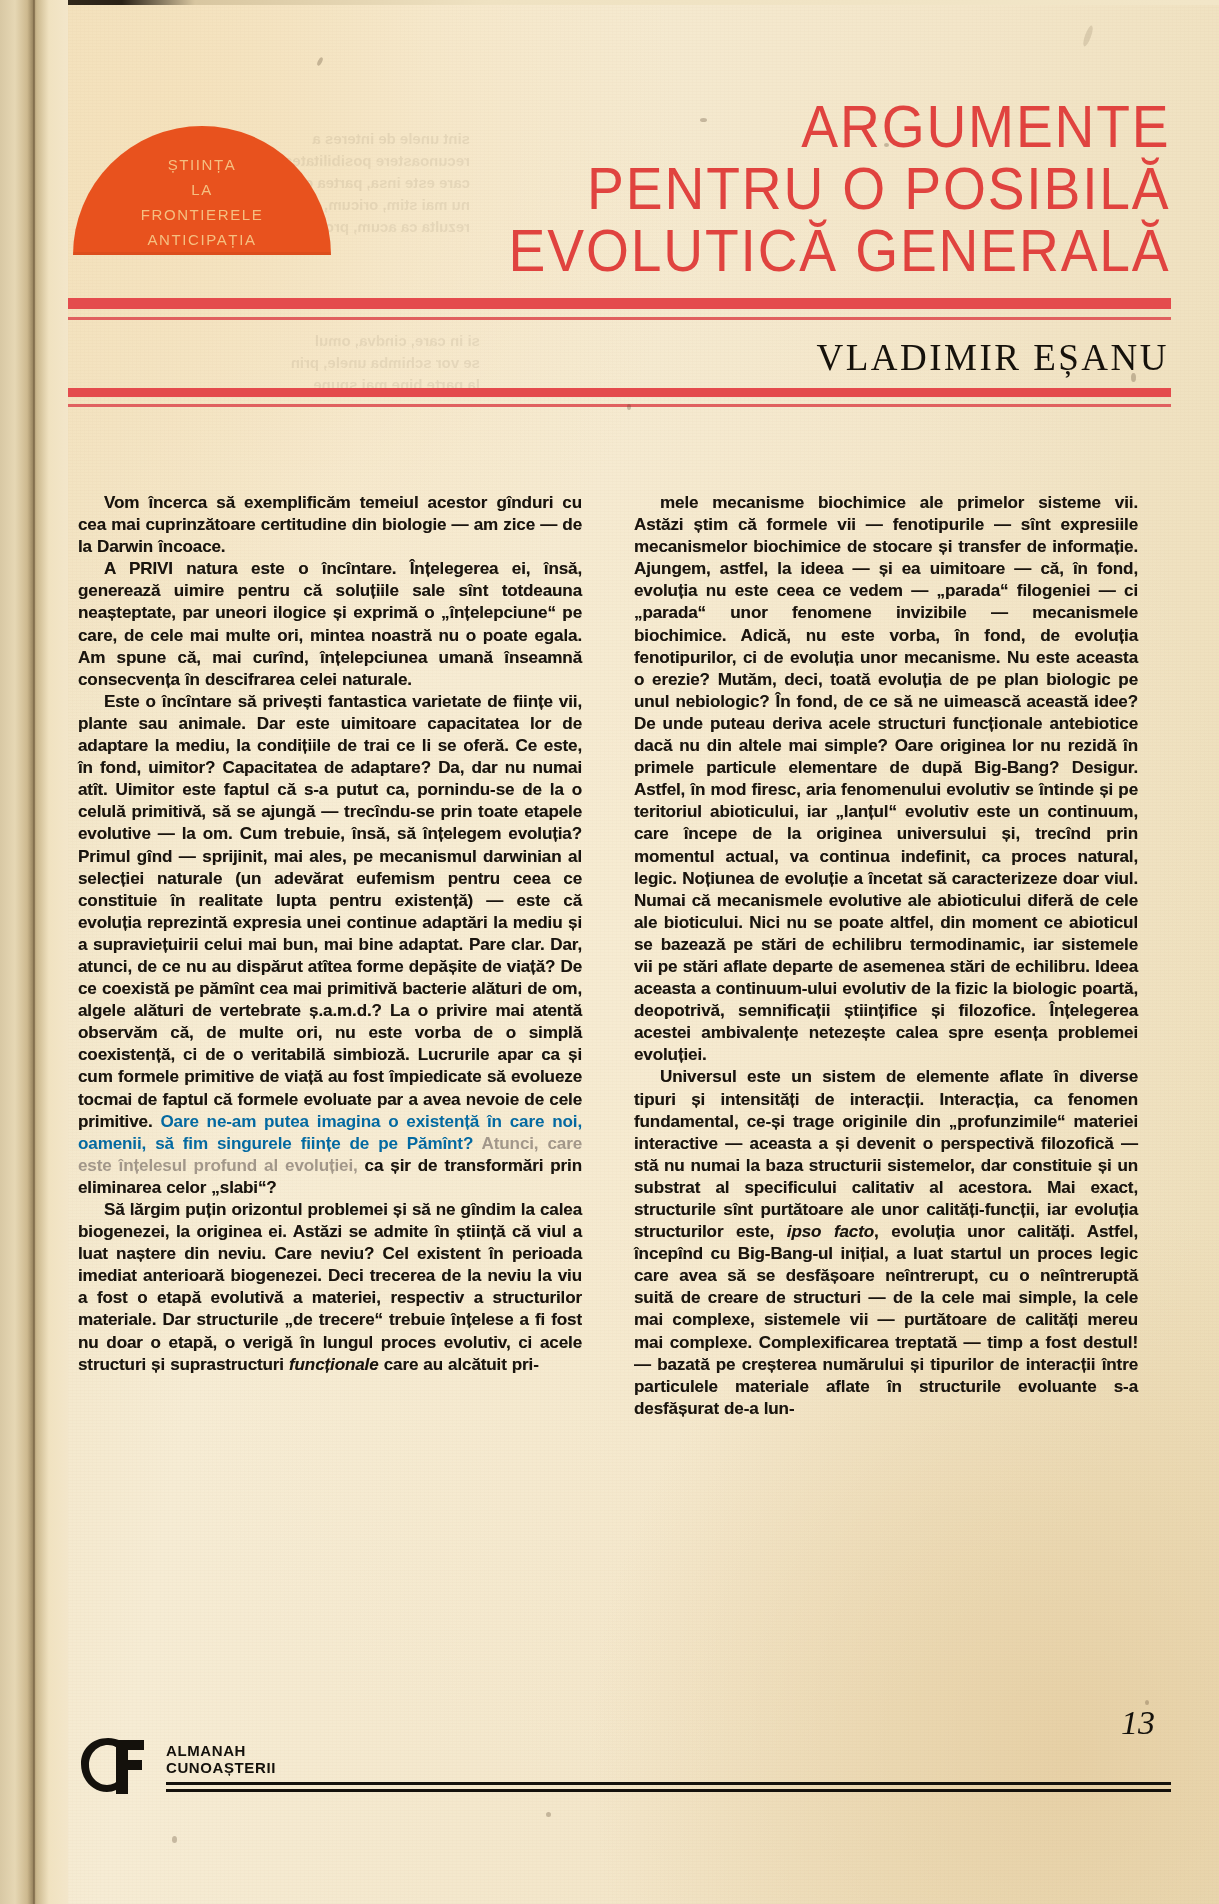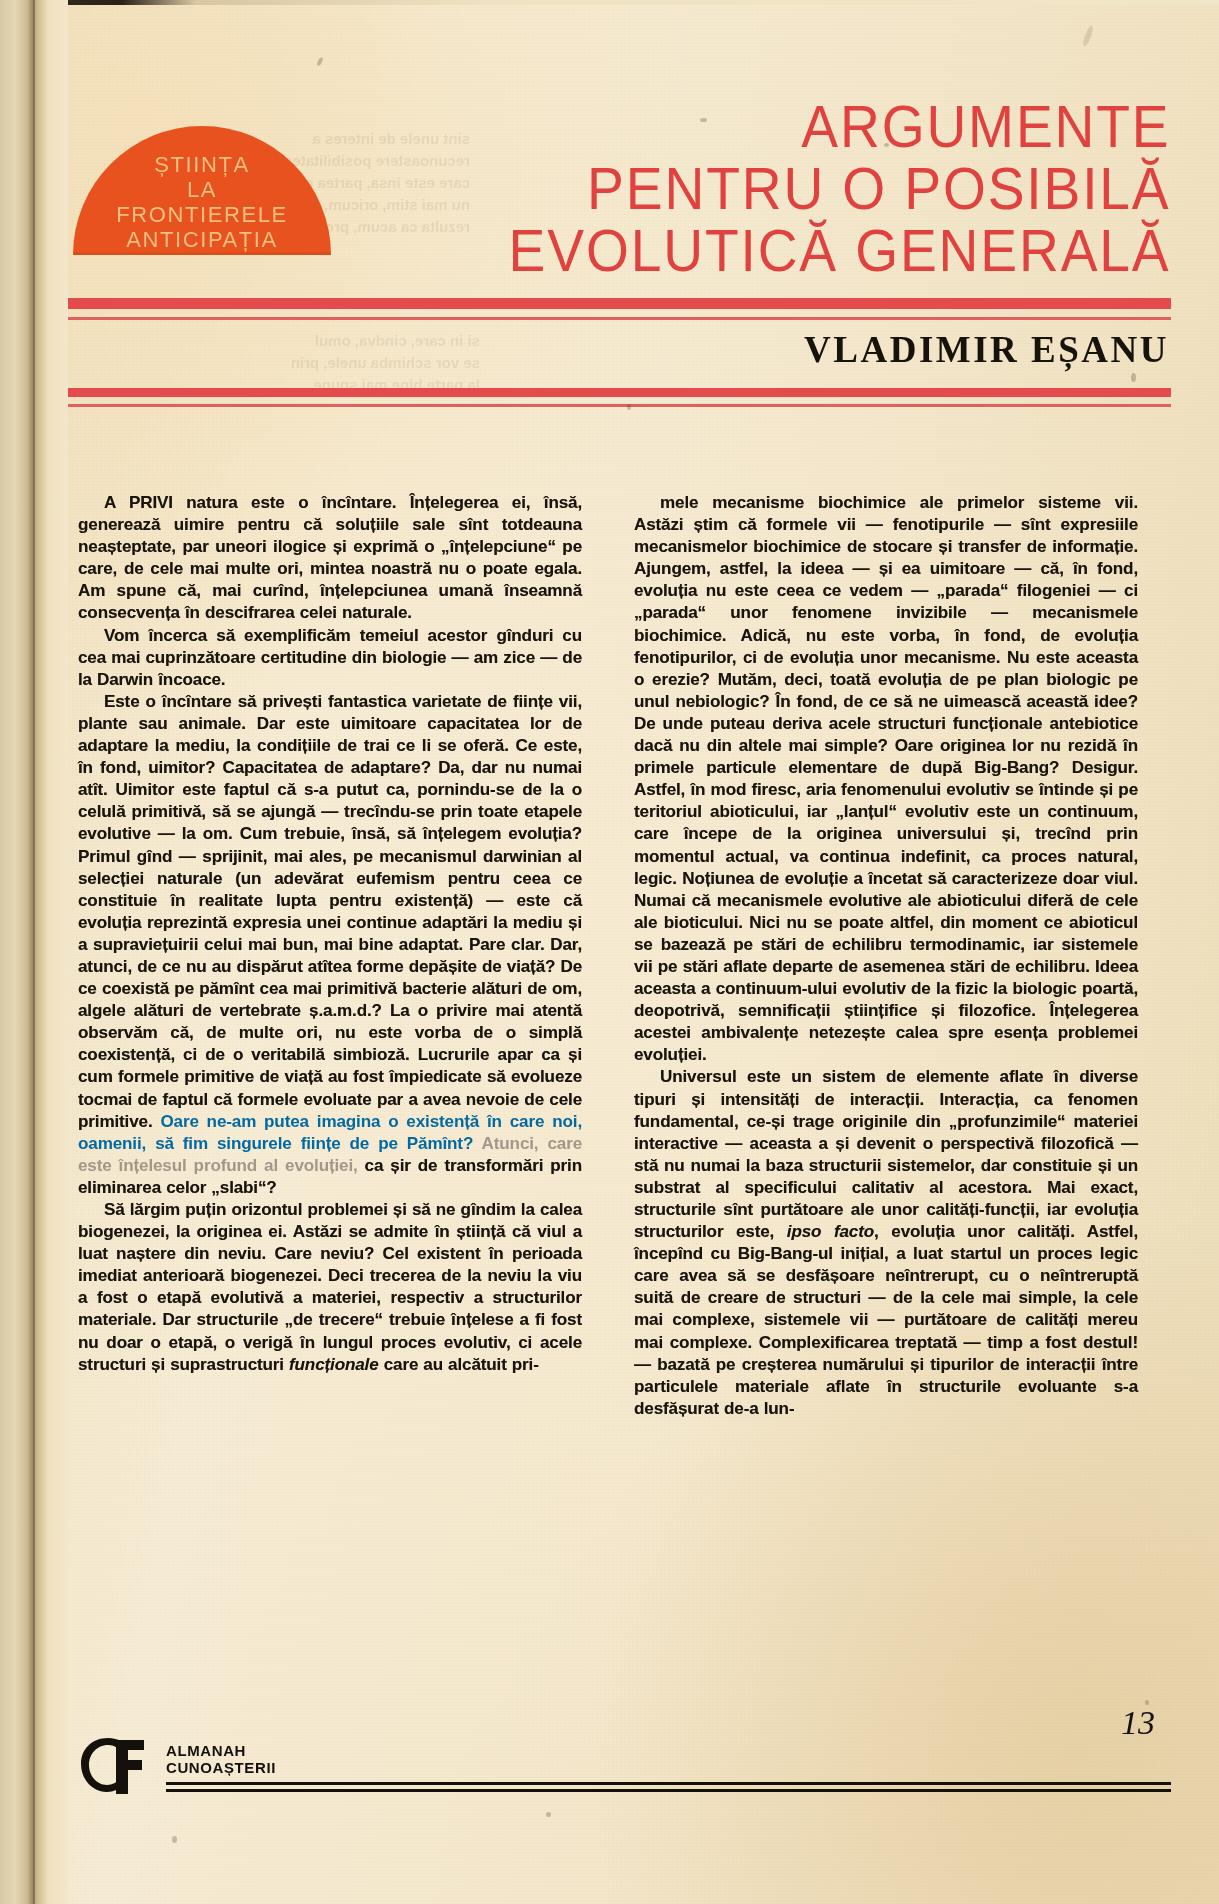--- a/index.html
+++ b/index.html
@@ -98,21 +98,21 @@
     border-radius: 129px 129px 0 0;
     box-shadow: inset 0 -3px 0 rgba(0,0,0,.05);
     overflow: hidden;
   }
   .badge-lines {
     position: absolute;
     left: 0; right: 0; top: 26px;
     text-align: center;
     color: #f6c98a;
     font-family: "Liberation Sans", sans-serif;
-    font-size: 22px;
+    font-size: 15px;
     letter-spacing: 1.6px;
     line-height: 25px;
     opacity: .92;
   }
   .badge-lines div { white-space: nowrap; }
 
   .headline {
     position: absolute;
     right: 0;
     top: 0;
@@ -263,31 +263,31 @@
 
     <div class="headline">
       <div>ARGUMENTE</div>
       <div>PENTRU O POSIBILĂ</div>
       <div>EVOLUTICĂ GENERALĂ</div>
     </div>
 
     <div class="rule-thick" style="top:202px;"></div>
     <div class="rule-thin" style="top:221px;"></div>
 
-    <div class="byline" style="top:232px;font-weight:bold;">VLADIMIR  EȘANU</div>
+    <div class="byline" style="top:240px;">VLADIMIR  EȘANU</div>
 
     <div class="rule-thick" style="top:292px; height:9px;"></div>
     <div class="rule-thin" style="top:308px;"></div>
   </div>
 
   <div class="columns">
 
     <div class="col">
+      <p>Vom încerca să exemplificăm temeiul acestor gînduri cu cea mai cuprinzătoare certitudine din biologie — am zice — de la Darwin încoace.</p>
       <p>A PRIVI natura este o încîntare. Înțelegerea ei, însă, generează uimire pentru că soluțiile sale sînt totdeauna neașteptate, par uneori ilogice și exprimă o „înțelepciune“ pe care, de cele mai multe ori, mintea noastră nu o poate egala. Am spune că, mai curînd, înțelepciunea umană înseamnă consecvența în descifrarea celei naturale.</p>
-      <p>Vom încerca să exemplificăm temeiul acestor gînduri cu cea mai cuprinzătoare certitudine din biologie — am zice — de la Darwin încoace.</p>
       <p><span>Este o încîntare să privești fantastica varietate de ființe vii, plante sau animale. Dar este uimitoare capacitatea lor de adaptare la mediu, la condițiile de trai ce li se oferă. Ce este, în fond, uimitor? Capacitatea de adaptare? Da, dar nu numai atît. Uimitor este faptul că s-a putut ca, pornindu-se de la o celulă primitivă, să se ajungă — trecîndu-se prin toate etapele evolutive — la om. Cum trebuie, însă, să înțelegem evoluția? Primul gînd — sprijinit, mai ales, pe mecanismul darwinian al selecției naturale (un adevărat eufemism pentru ceea ce constituie în realitate lupta pentru existență) — este că evoluția reprezintă expresia unei continue adaptări la mediu și a supraviețuirii celui mai bun, mai bine adaptat. Pare clar. Dar, atunci, de ce nu au dispărut atîtea forme depășite de viață? De ce coexistă pe pămînt cea mai primitivă bacterie alături de om, algele alături de vertebrate ș.a.m.d.? La o privire mai atentă observăm că, de multe ori, nu este vorba de o simplă coexistență, ci de o veritabilă simbioză. Lucrurile apar ca și cum formele primitive de viață au fost împiedicate să evolueze tocmai de faptul că formele evoluate par a avea nevoie de cele primitive. <span class="faded">Oare ne-am putea imagina o existență în care noi, oamenii, să fim singurele ființe de pe Pămînt?</span> <span class="faded-2">Atunci, care este înțelesul profund al evoluției,</span> ca șir de transformări prin eliminarea celor „slabi“?</span></p>
       <p>Să lărgim puțin orizontul problemei și să ne gîndim la calea biogenezei, la originea ei. Astăzi se admite în știință că viul a luat naștere din neviu. Care neviu? Cel existent în perioada imediat anterioară biogenezei. Deci trecerea de la neviu la viu a fost o etapă evolutivă a materiei, respectiv a structurilor materiale. Dar structurile „de trecere“ trebuie înțelese a fi fost nu doar o etapă, o verigă în lungul proces evolutiv, ci acele structuri și suprastructuri <b>funcționale</b> care au alcătuit pri-</p>
     </div>
 
     <div class="col">
       <p>mele mecanisme biochimice ale primelor sisteme vii. Astăzi știm că formele vii — fenotipurile — sînt expresiile mecanismelor biochimice de stocare și transfer de informație. Ajungem, astfel, la ideea — și ea uimitoare — că, în fond, evoluția nu este ceea ce vedem — „parada“ filogeniei — ci „parada“ unor fenomene invizibile — mecanismele biochimice. Adică, nu este vorba, în fond, de evoluția fenotipurilor, ci de evoluția unor mecanisme. Nu este aceasta o erezie? Mutăm, deci, toată evoluția de pe plan biologic pe unul nebiologic? În fond, de ce să ne uimească această idee? De unde puteau deriva acele structuri funcționale antebiotice dacă nu din altele mai simple? Oare originea lor nu rezidă în primele particule elementare de după Big-Bang? Desigur. Astfel, în mod firesc, aria fenomenului evolutiv se întinde și pe teritoriul abioticului, iar „lanțul“ evolutiv este un continuum, care începe de la originea universului și, trecînd prin momentul actual, va continua indefinit, ca proces natural, legic. Noțiunea de evoluție a încetat să caracterizeze doar viul. Numai că mecanismele evolutive ale abioticului diferă de cele ale bioticului. Nici nu se poate altfel, din moment ce abioticul se bazează pe stări de echilibru termodinamic, iar sistemele vii pe stări aflate departe de asemenea stări de echilibru. Ideea aceasta a continuum-ului evolutiv de la fizic la biologic poartă, deopotrivă, semnificații științifice și filozofice. Înțelegerea acestei ambivalențe netezește calea spre esența problemei evoluției.</p>
       <p>Universul este un sistem de elemente aflate în diverse tipuri și intensități de interacții. Interacția, ca fenomen fundamental, ce-și trage originile din „profunzimile“ materiei interactive — aceasta a și devenit o perspectivă filozofică — stă nu numai la baza structurii sistemelor, dar constituie și un substrat al specificului calitativ al acestora. Mai exact, structurile sînt purtătoare ale unor calități-funcții, iar evoluția structurilor este, <b>ipso facto</b>, evoluția unor calități. Astfel, începînd cu Big-Bang-ul inițial, a luat startul un proces legic care avea să se desfășoare neîntrerupt, cu o neîntreruptă suită de creare de structuri — de la cele mai simple, la cele mai complexe, sistemele vii — purtătoare de calități mereu mai complexe. Complexificarea treptată — timp a fost destul! — bazată pe creșterea numărului și tipurilor de interacții între particulele materiale aflate în structurile evoluante s-a desfășurat de-a lun-</p>
     </div>
   </div>
 

